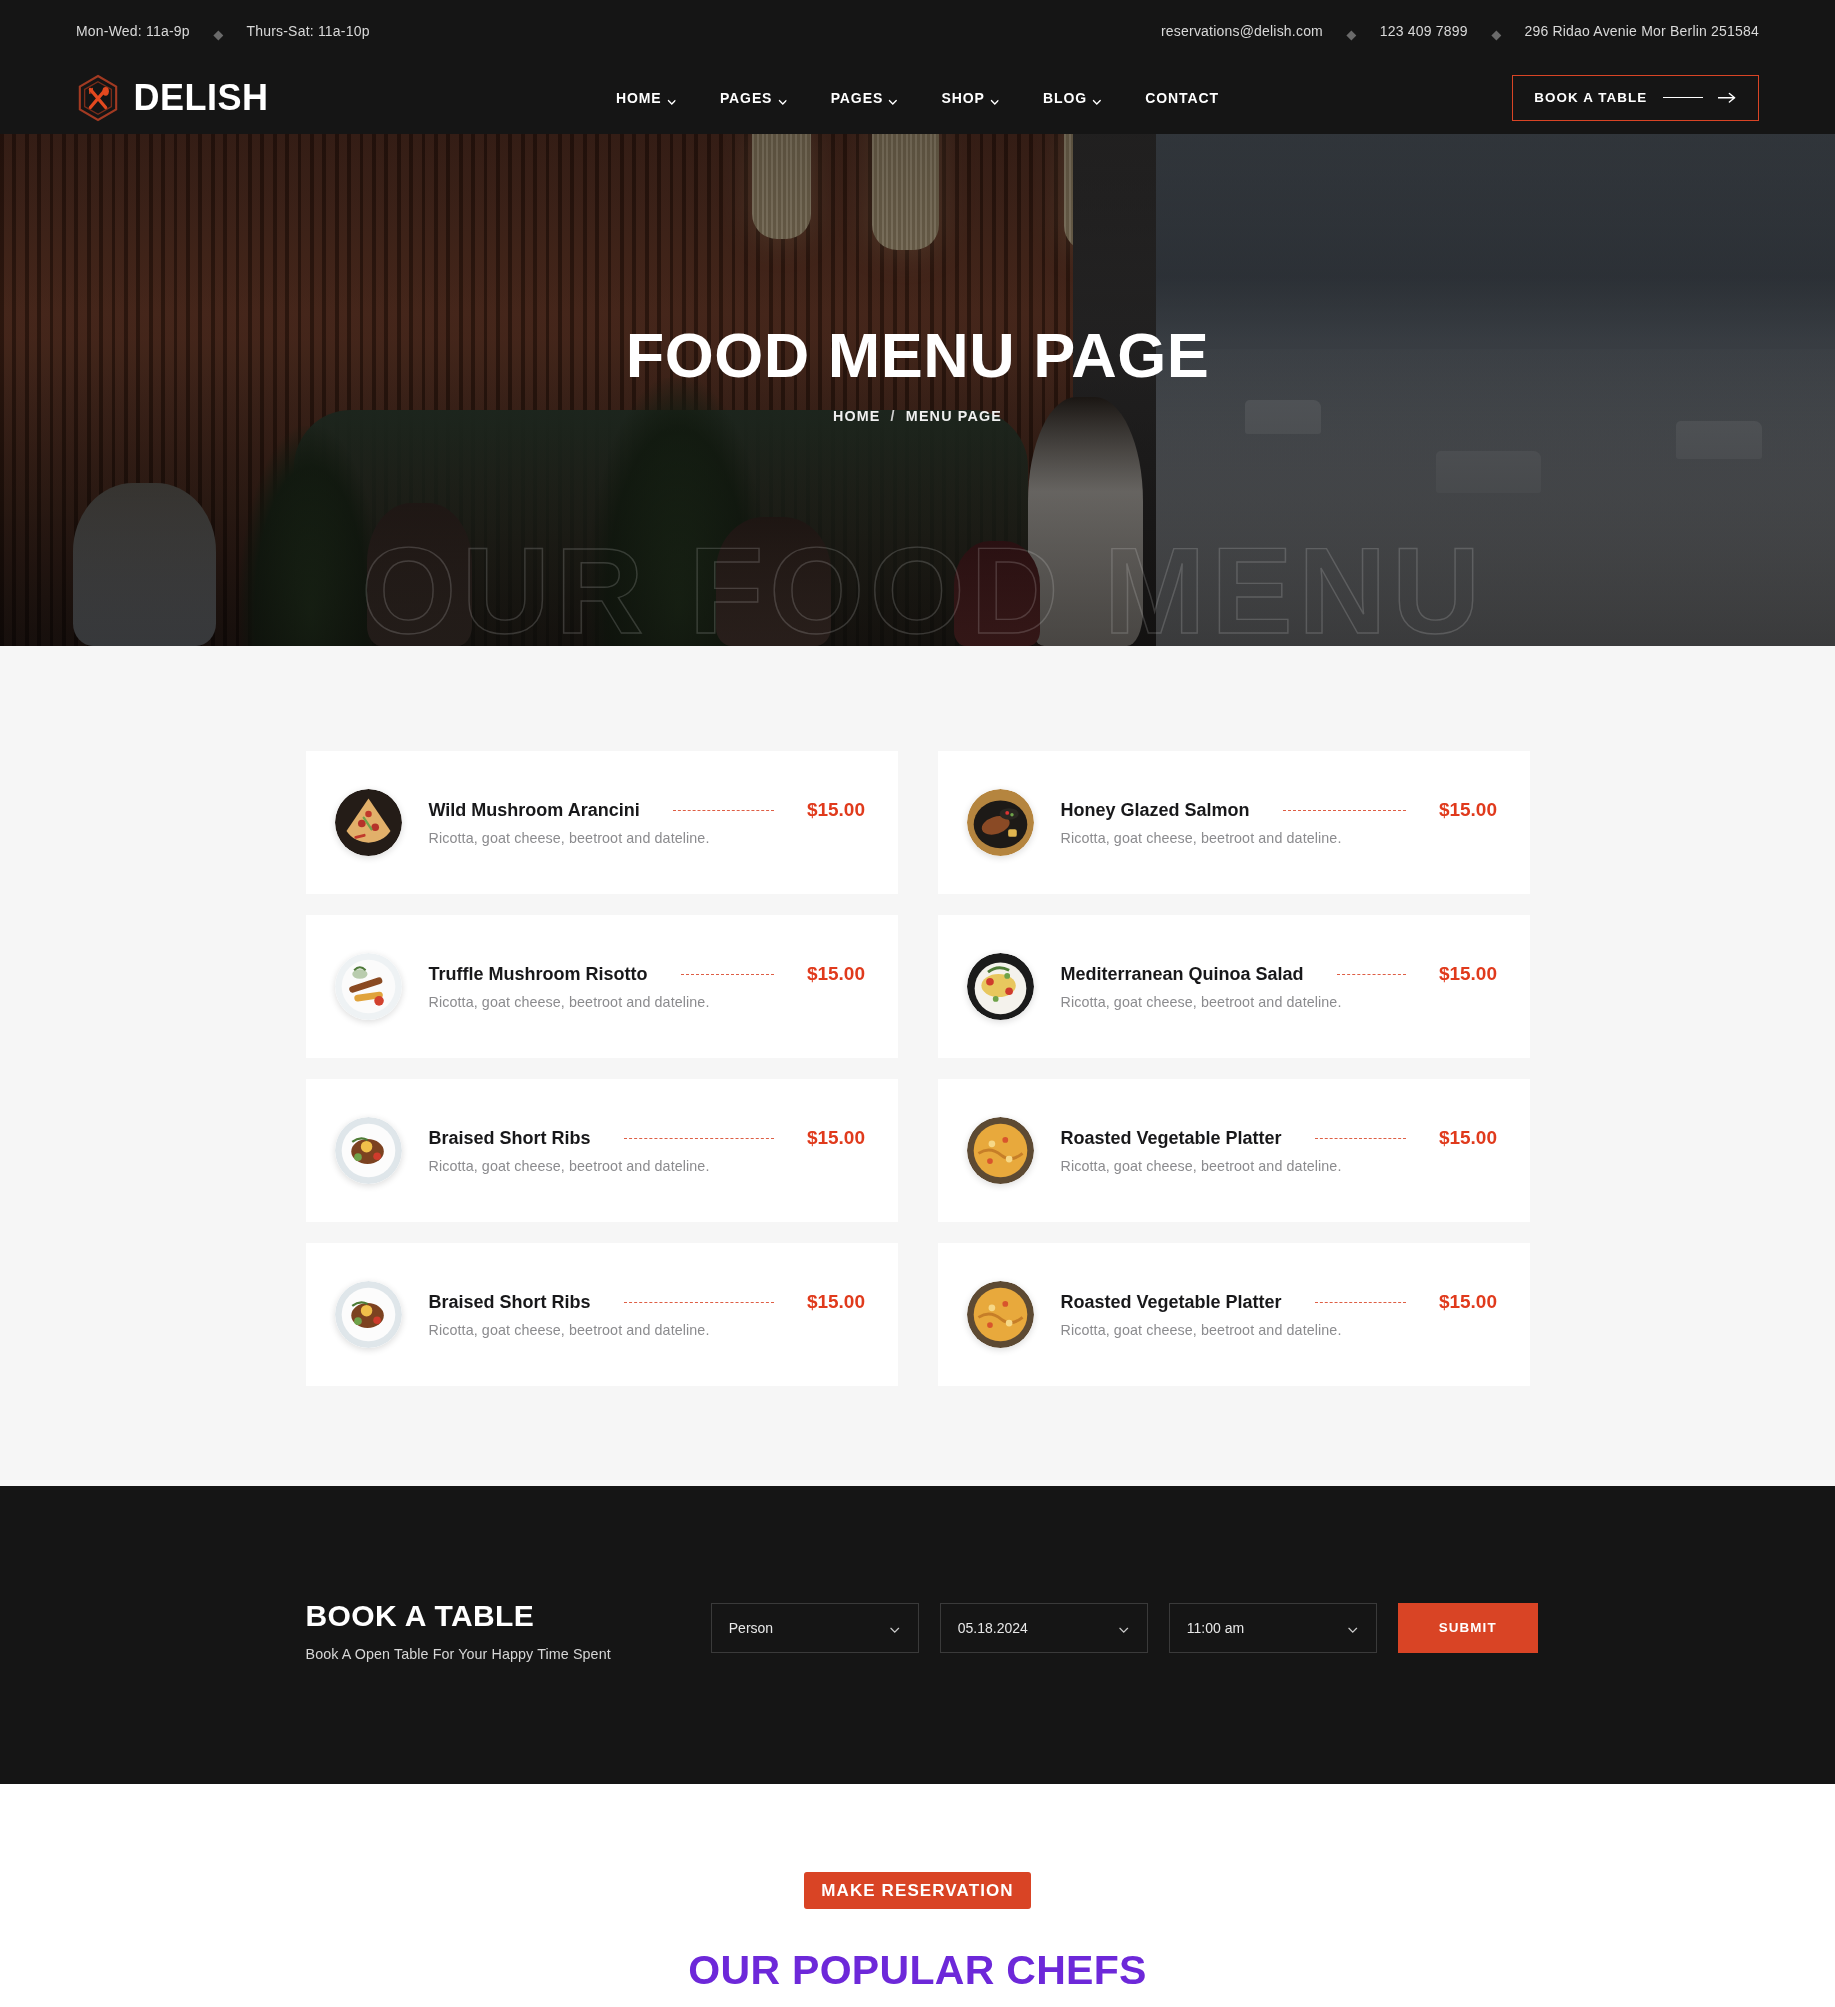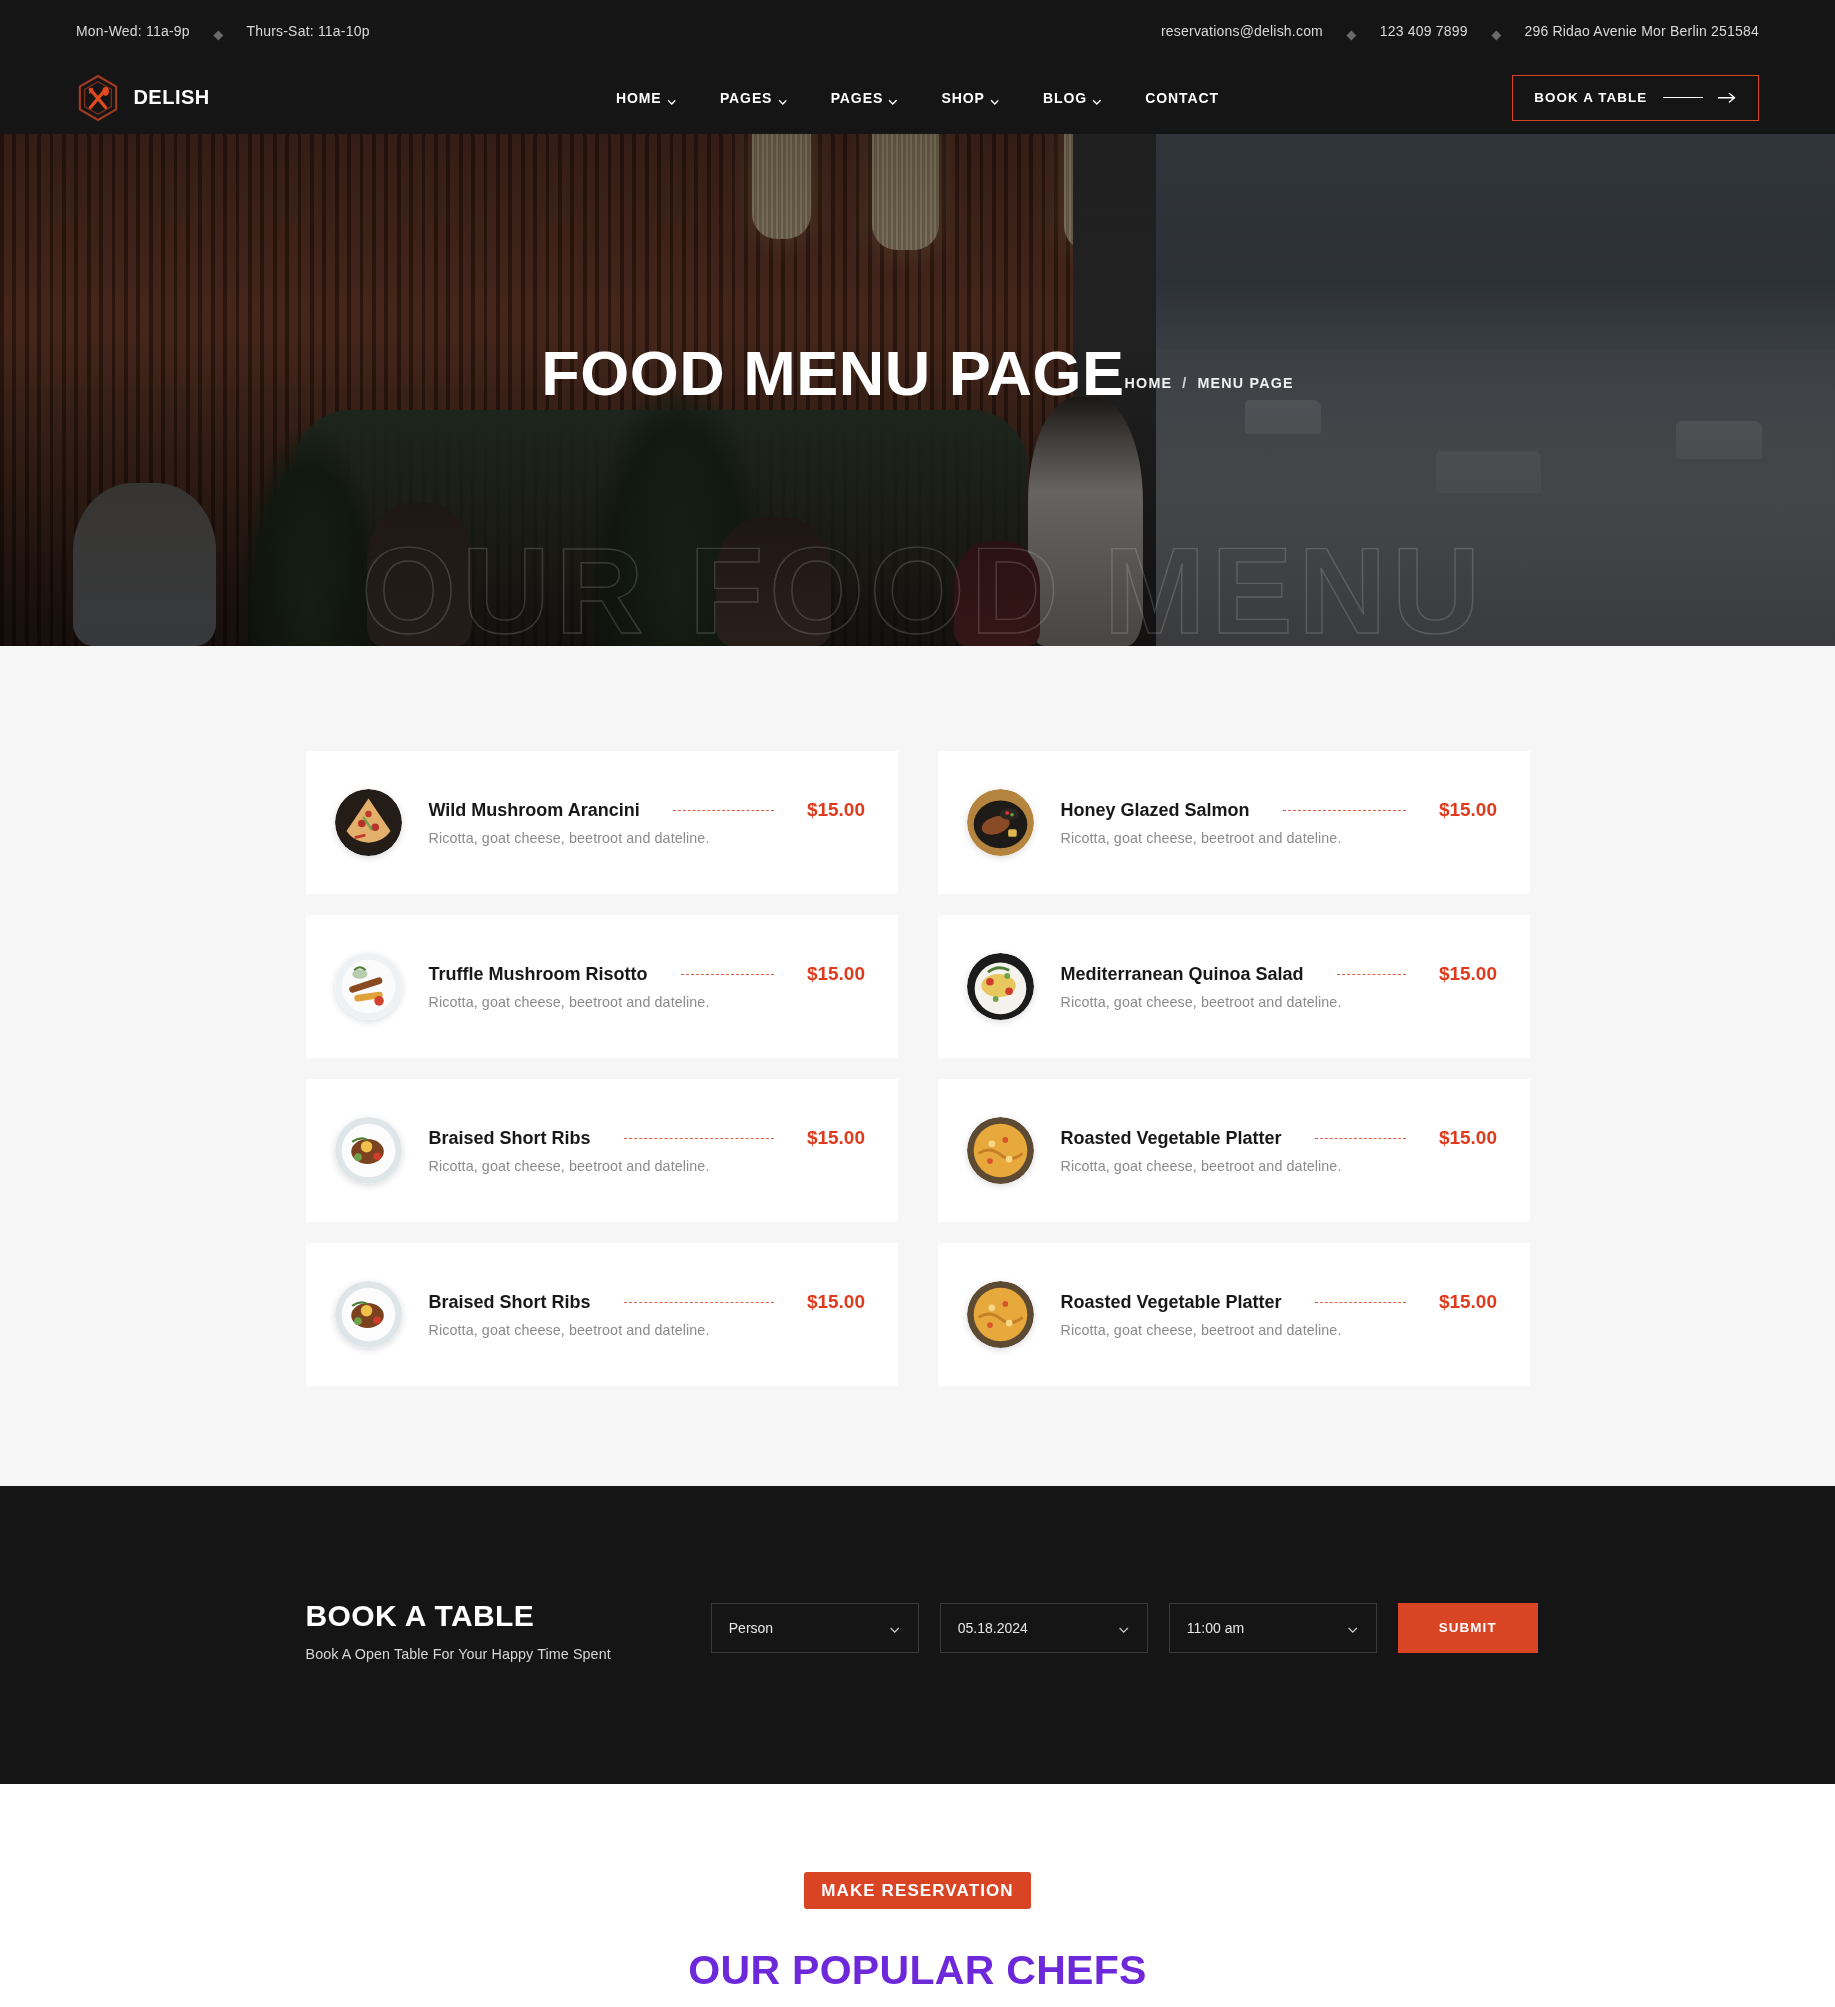--- a/index.html
+++ b/index.html
@@ -28,21 +28,21 @@
 
   
   .header{
     height:73px; background:#151515;
     display:flex; align-items:center; justify-content:space-between;
     padding:0 76px; position:relative; z-index:5;
   }
   .brand{ display:flex; align-items:center; gap:13.4px; }
   .brand-mark{ width:44px; height:48px; flex:none; }
   .brand-name{
-    color:#fff; font-size:20px; font-weight:700; letter-spacing:0.5px;
+    color:#fff; font-size:36px; font-weight:700; letter-spacing:0.5px;
   }
   .nav{ display:flex; align-items:center; gap:0; position:absolute;
         left:50%; transform:translateX(-50%); }
   .nav-item{
     display:flex; align-items:center; gap:5.7px;
     color:#ffffff; font-size:14px; font-weight:700; letter-spacing:0.9px;
     padding:0 22px; cursor:pointer; white-space:nowrap;
   }
   .caret{ width:8.6px; height:8.6px; flex:none; display:block; }
   .book-btn{
@@ -95,21 +95,21 @@
   .plant{
     position:absolute; bottom:0; width:143px; height:220px;
     background:radial-gradient(ellipse at 50% 85%, #2e4a2a 0%, #1d2f1c 55%, transparent 72%);
   }
   .person-fig{ position:absolute; bottom:0; border-radius:42% 42% 14% 14%; }
   .hero-shade{
     position:absolute; inset:0;
     background:linear-gradient(180deg,rgba(8,6,5,.52) 0%,rgba(8,6,5,.42) 40%,rgba(8,6,5,.68) 100%);
   }
   .hero-inner{
-    position:absolute; inset:0; display:flex; flex-direction:row;
+    position:absolute; inset:0; display:flex; flex-direction:column;
     align-items:center; justify-content:center; padding-bottom:34px;
   }
   .hero-title{
     color:#ffffff; font-size:63px; font-weight:700; letter-spacing:0.5px;
     text-align:center; line-height:1.05;
   }
   .hero-crumb{
     margin-top:19px; color:#f0f0f0; font-size:14.3px; font-weight:700;
     letter-spacing:1.2px;
   }

